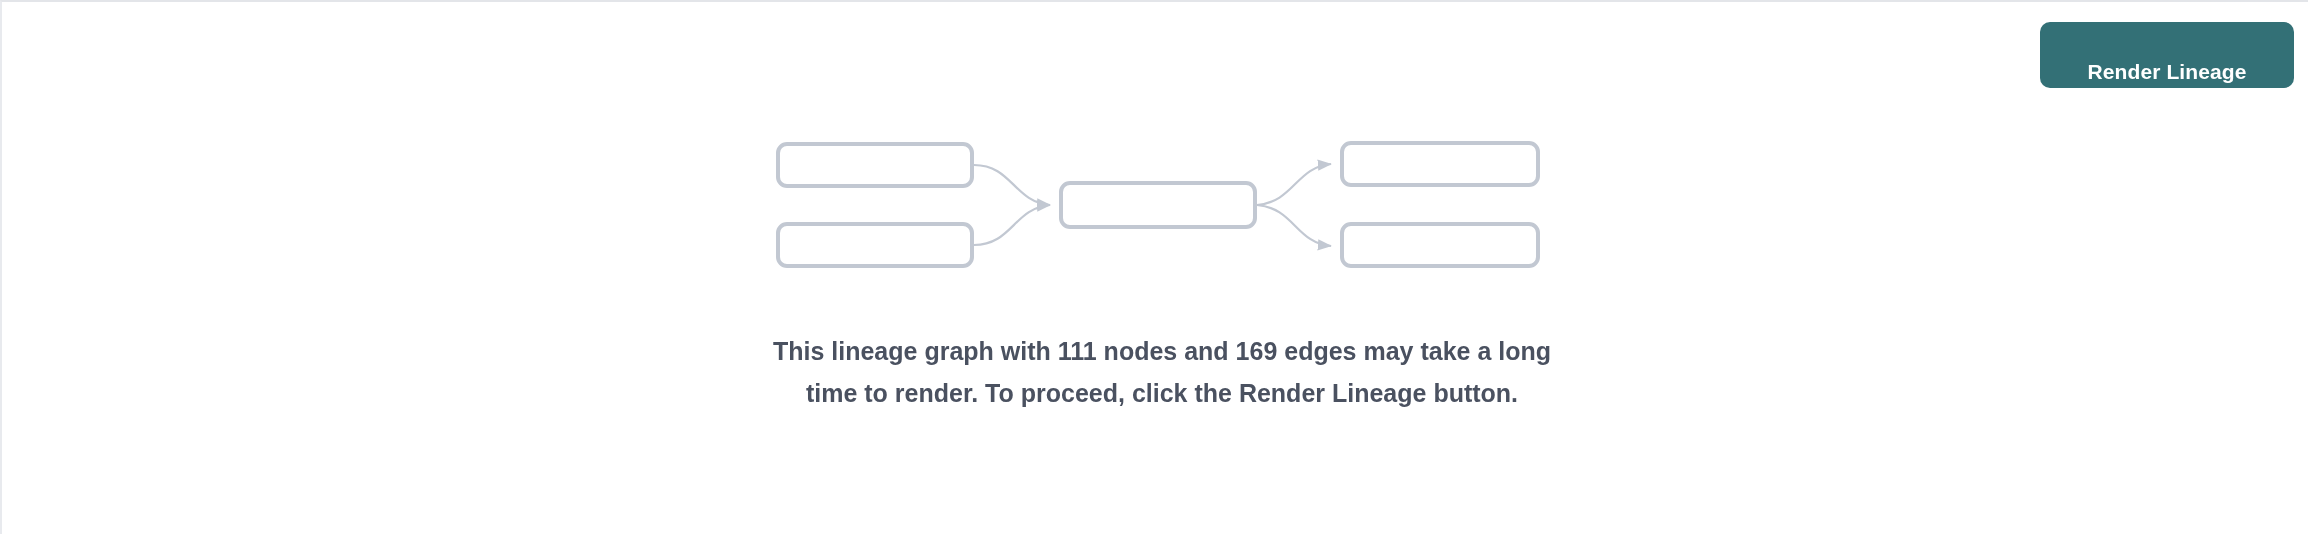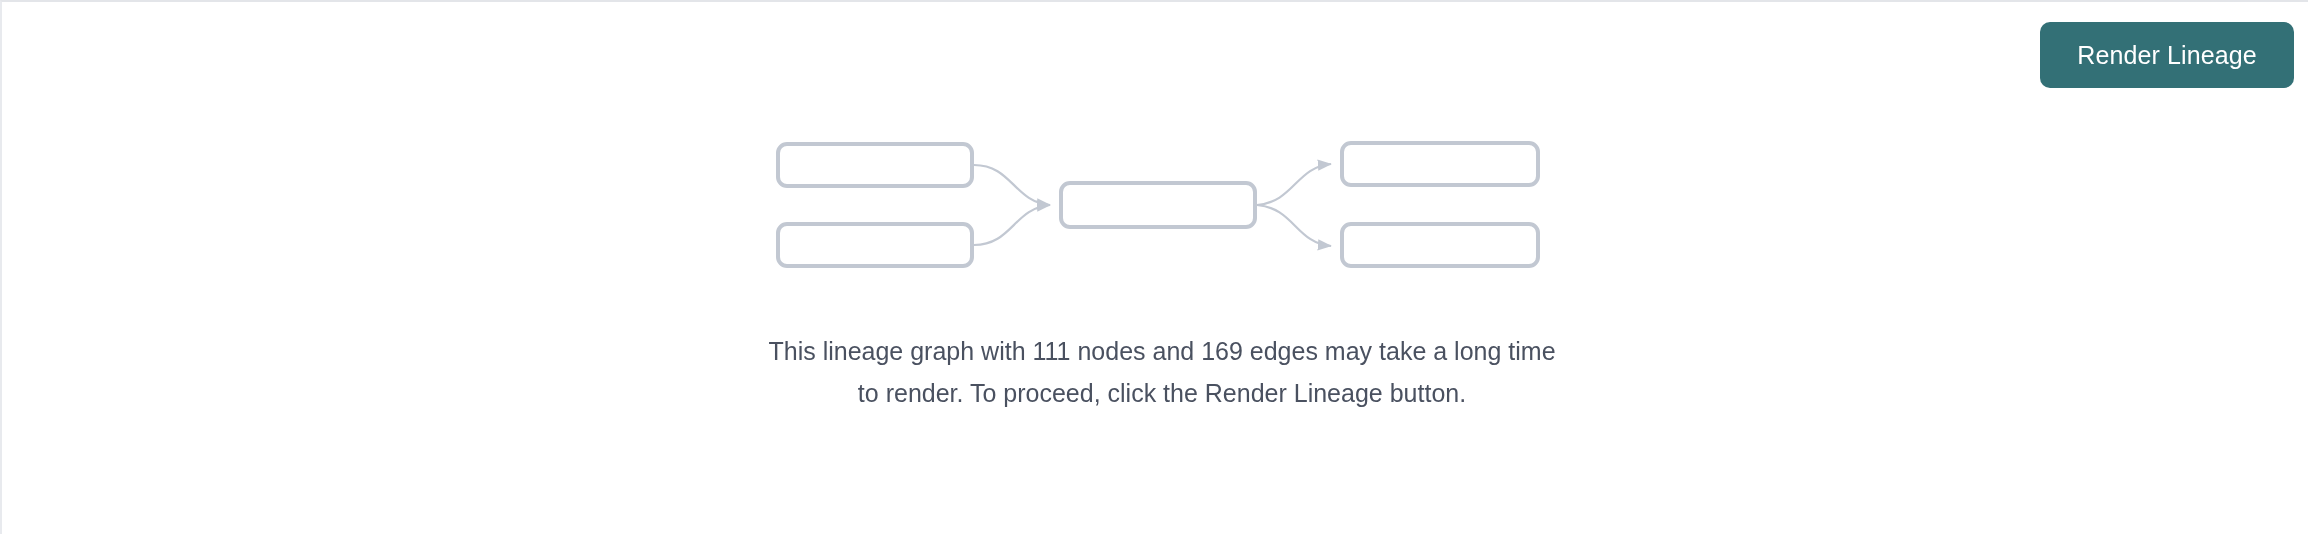--- a/index.html
+++ b/index.html
@@ -28,26 +28,26 @@
     position: absolute;
     top: 20px;
     left: 2038px;
     width: 254px;
     height: 66px;
     background: #337076;
     color: #ffffff;
     border: none;
     border-radius: 10px;
     font-family: "Liberation Sans", sans-serif;
-    font-size: 25px;
-    font-weight: normal;
+    font-size: 21px;
+    font-weight: bold;
     letter-spacing: 0.1px;
     line-height: 66px;
     text-align: center;
-    padding: 0;
+    padding: 17px;
     cursor: pointer;
     white-space: nowrap;
   }
 
   
   .graph-placeholder {
     position: absolute;
     top: 120px;
     left: 760px;
     width: 800px;
@@ -75,21 +75,21 @@
   
   .notice-message {
     position: absolute;
     top: 328px;
     left: 760px;
     width: 800px;
     margin: 0;
     text-align: center;
     font-family: "Liberation Sans", sans-serif;
     font-size: 25px;
-    font-weight: normal;
+    font-weight: bold;
     line-height: 42px;
     color: #4a5160;
   }
 </style>
 </head>
 <body>
 
 <div class="app-panel">
 
   <button class="render-button">Render Lineage</button>

